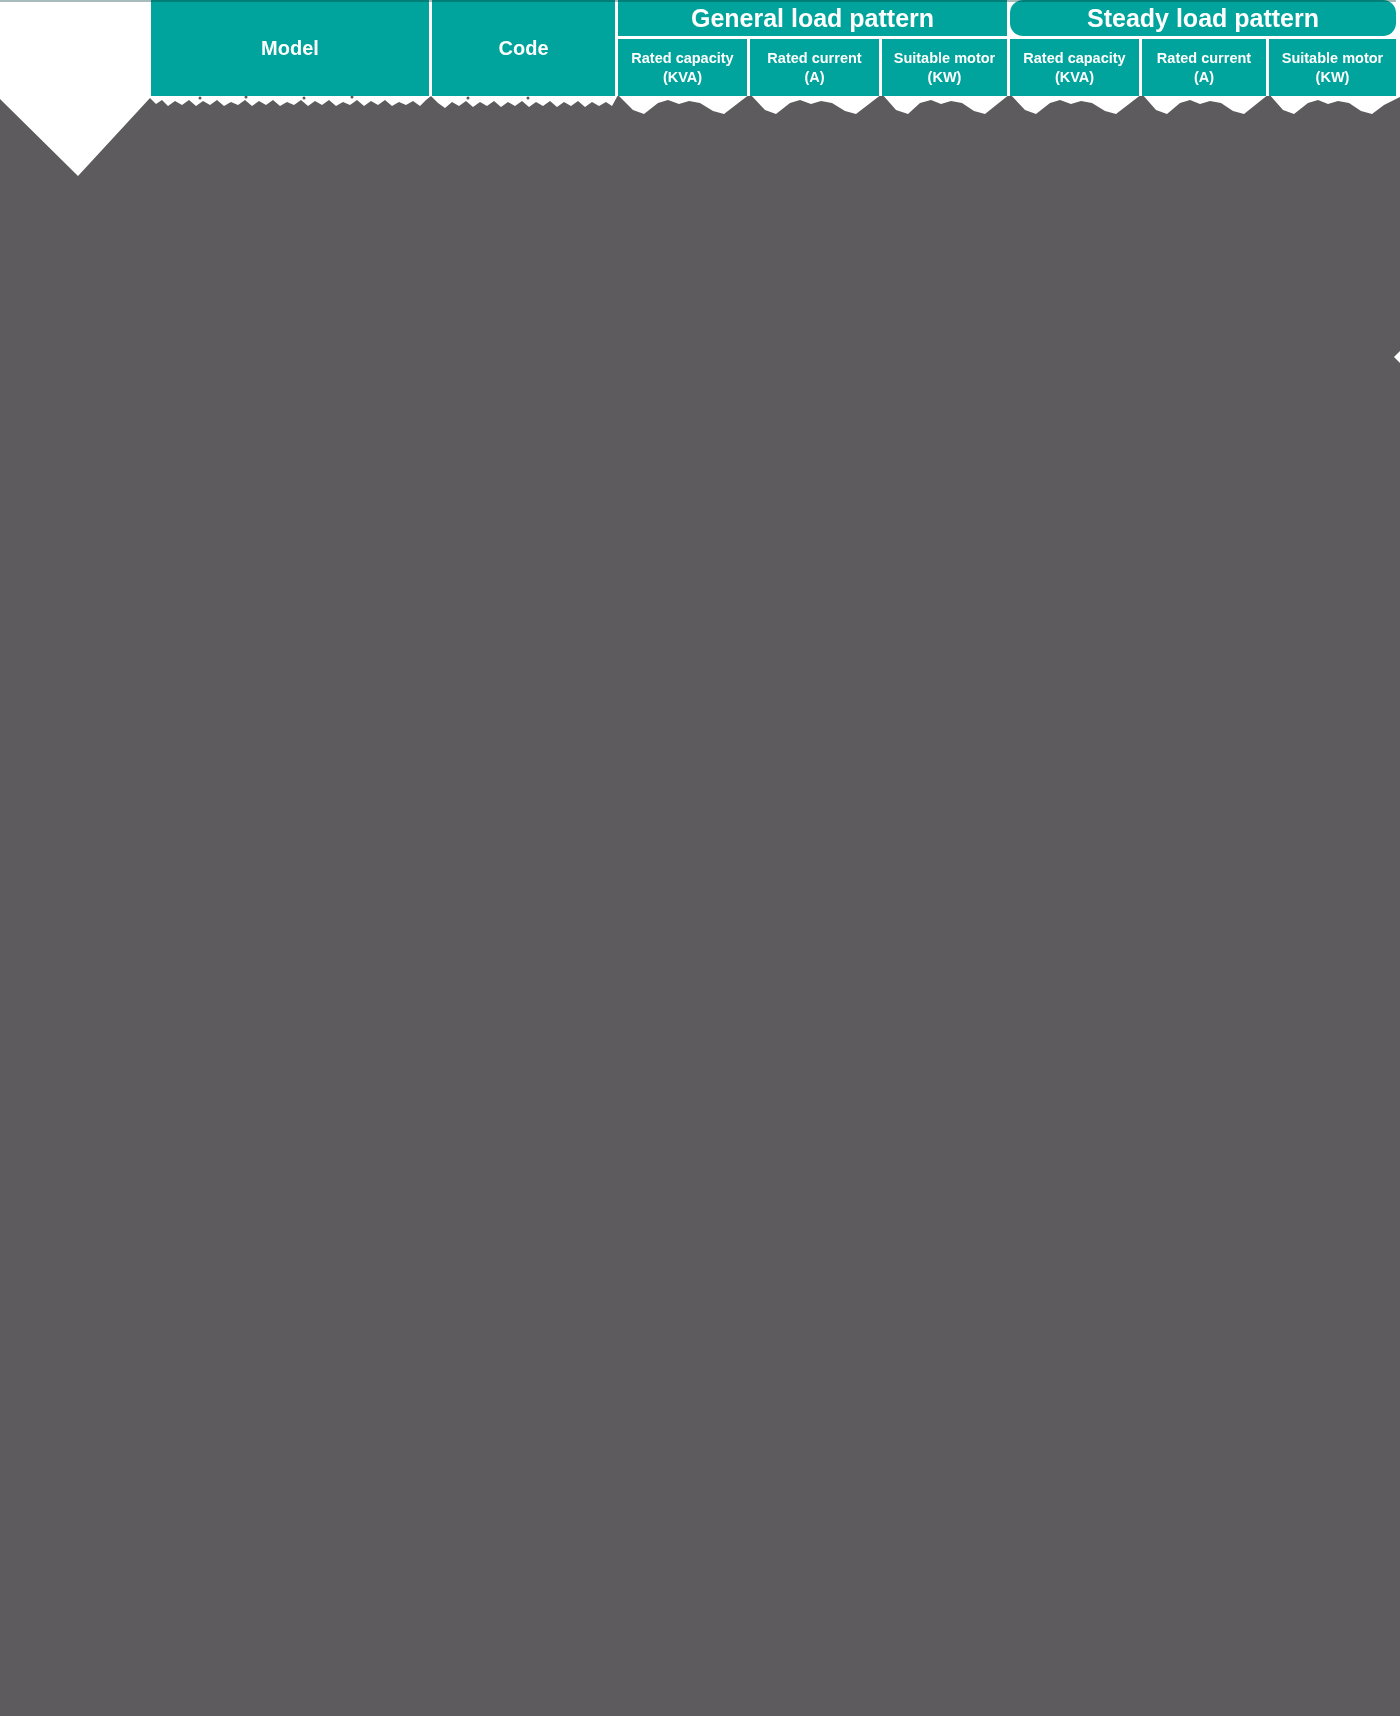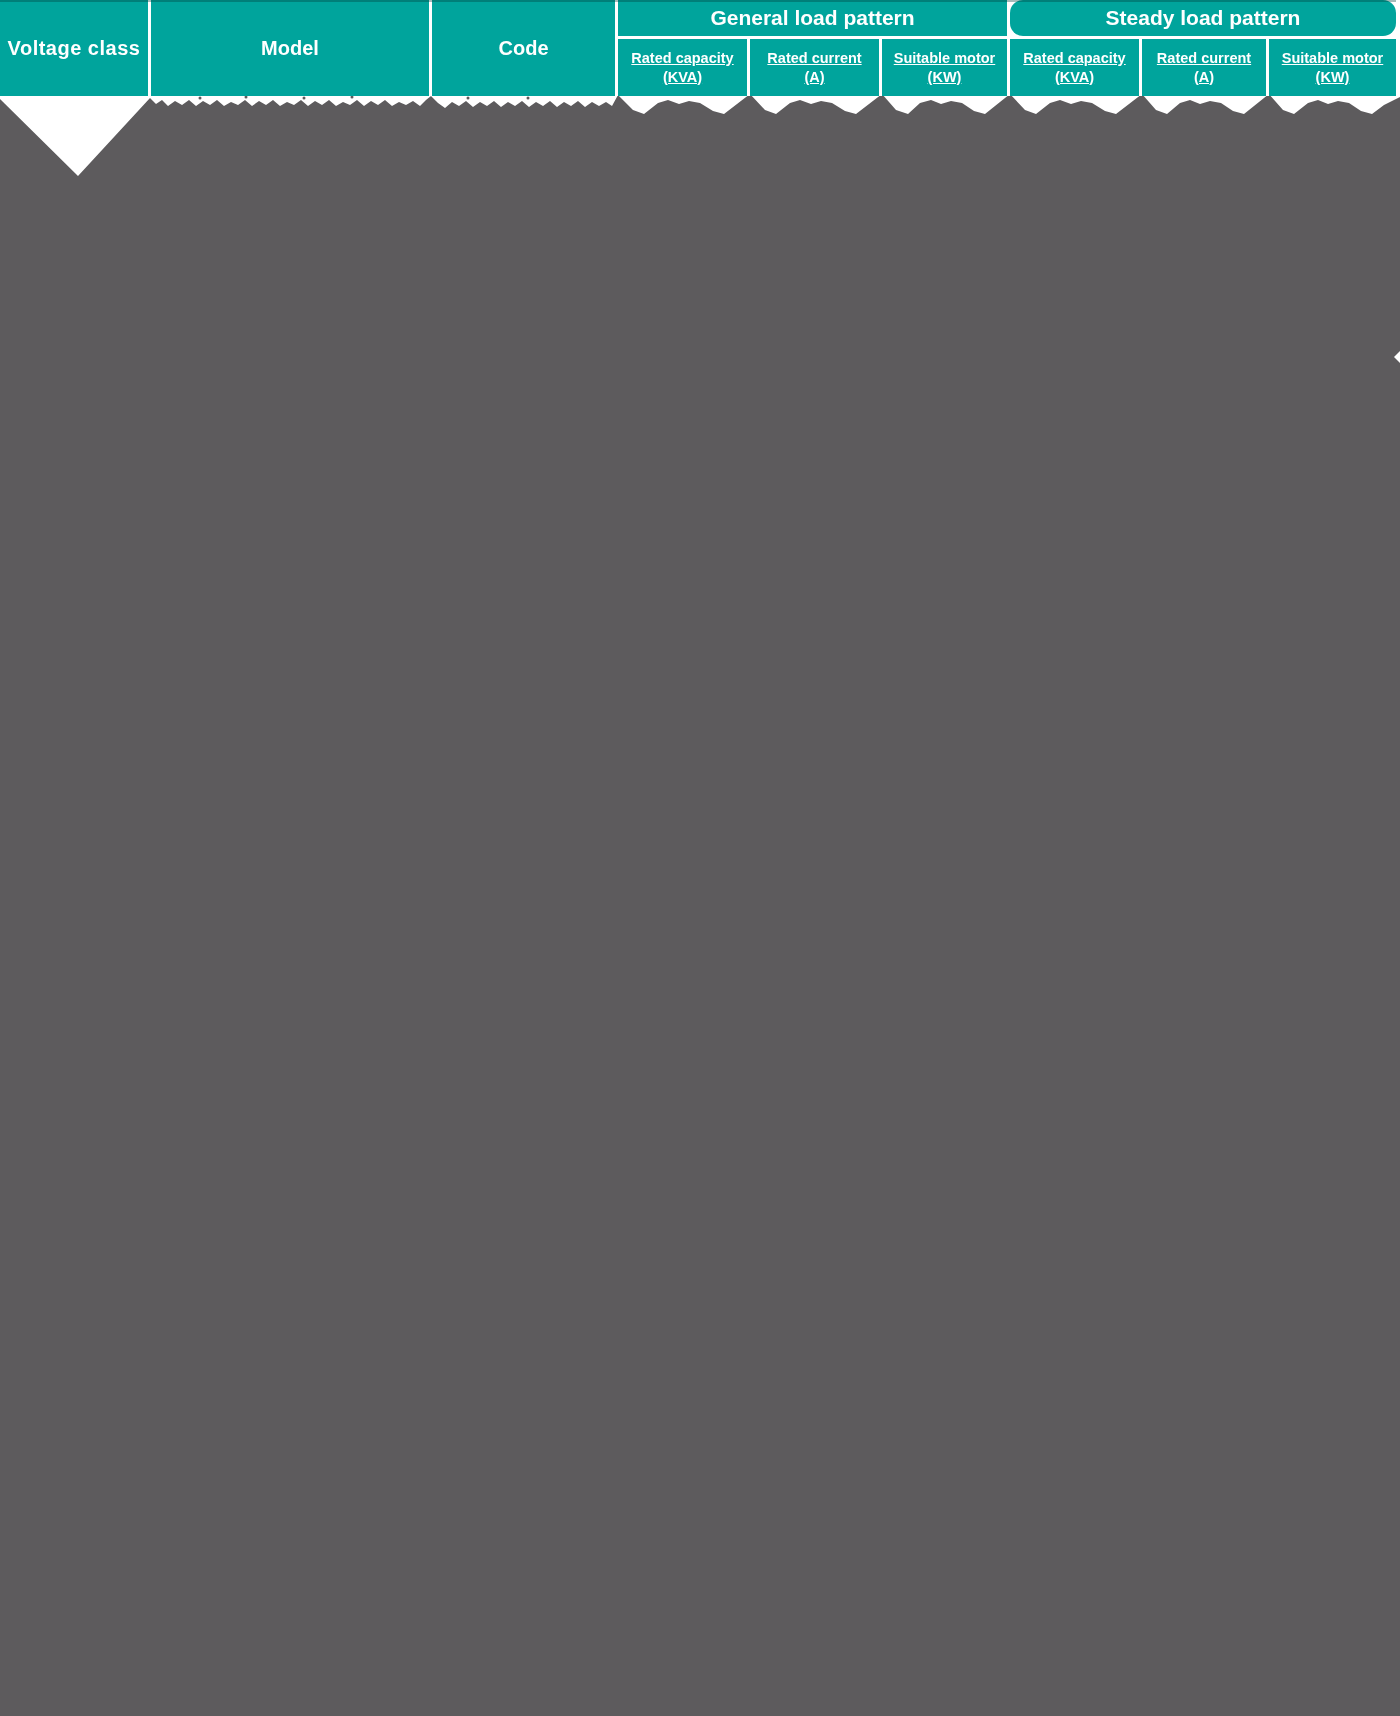--- a/index.html
+++ b/index.html
@@ -48,29 +48,28 @@
     display: flex;
     align-items: center;
     justify-content: center;
     text-align: center;
     font-weight: bold;
   }
   .big    { grid-row: 1 / 3; font-size: 20px; }
   .c-voltage { grid-column: 1; letter-spacing: 0.5px; }
   .c-model   { grid-column: 2; }
   .c-code    { grid-column: 3; }
-  .banner { grid-row: 1; font-size: 21px; }
+  .banner { grid-row: 1; font-size: 25px; }
   .c-general { grid-column: 4 / 7; }
   .c-steady  { grid-column: 7 / 10; border-radius: 13px; }
   .sub {
     grid-row: 2;
     font-size: 14.5px;
     line-height: 1.3;
     white-space: pre-line;
-    text-decoration: underline;
   }
   .s1 { grid-column: 4; }
   .s2 { grid-column: 5; }
   .s3 { grid-column: 6; }
   .s4 { grid-column: 7; }
   .s5 { grid-column: 8; }
   .s6 { grid-column: 9; }
 
   
   .overlay {
@@ -84,21 +83,20 @@
   .overlay .mass { fill: var(--gray); }
   .overlay .speck { fill: var(--gray); }
   .overlay .notch { fill: var(--bg); }
 </style>
 </head>
 <body>
 
 <div class="page">
 
   <div class="header-grid">
-    <div class="cell big c-voltage">Voltage class</div>
     <div class="cell big c-model">Model</div>
     <div class="cell big c-code">Code</div>
 
     <div class="cell banner c-general">General load pattern</div>
     <div class="cell banner c-steady">Steady load pattern</div>
 
     <div class="cell sub s1">Rated capacity
 (KVA)</div>
     <div class="cell sub s2">Rated current
 (A)</div>

